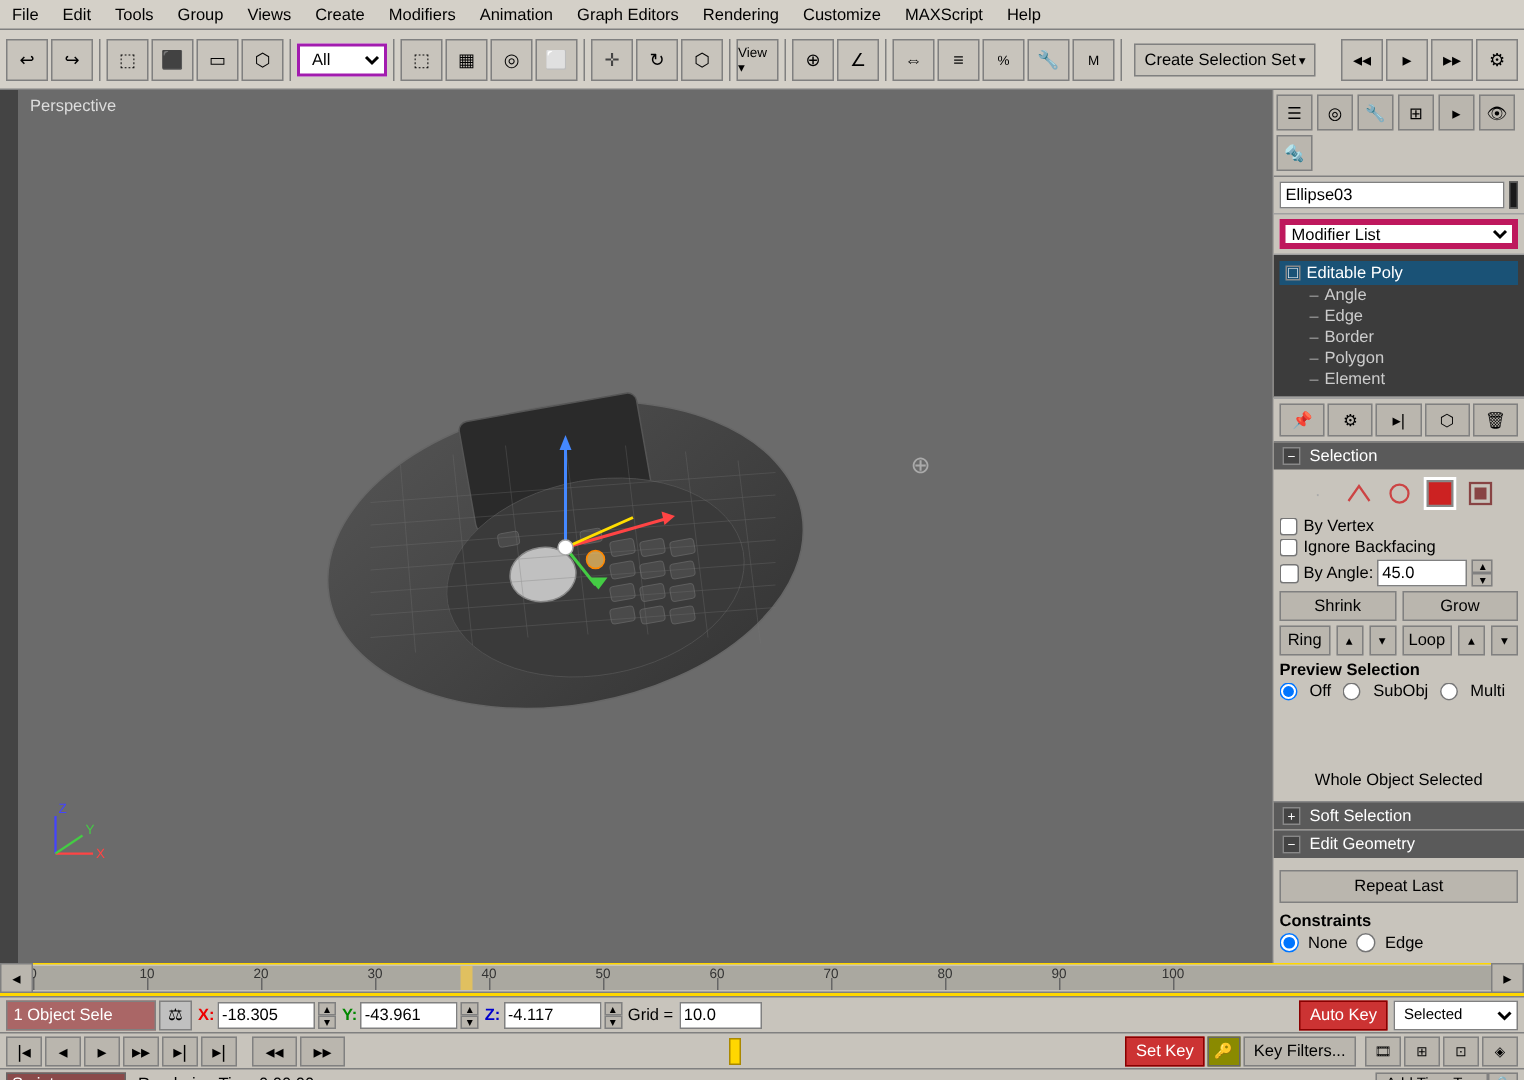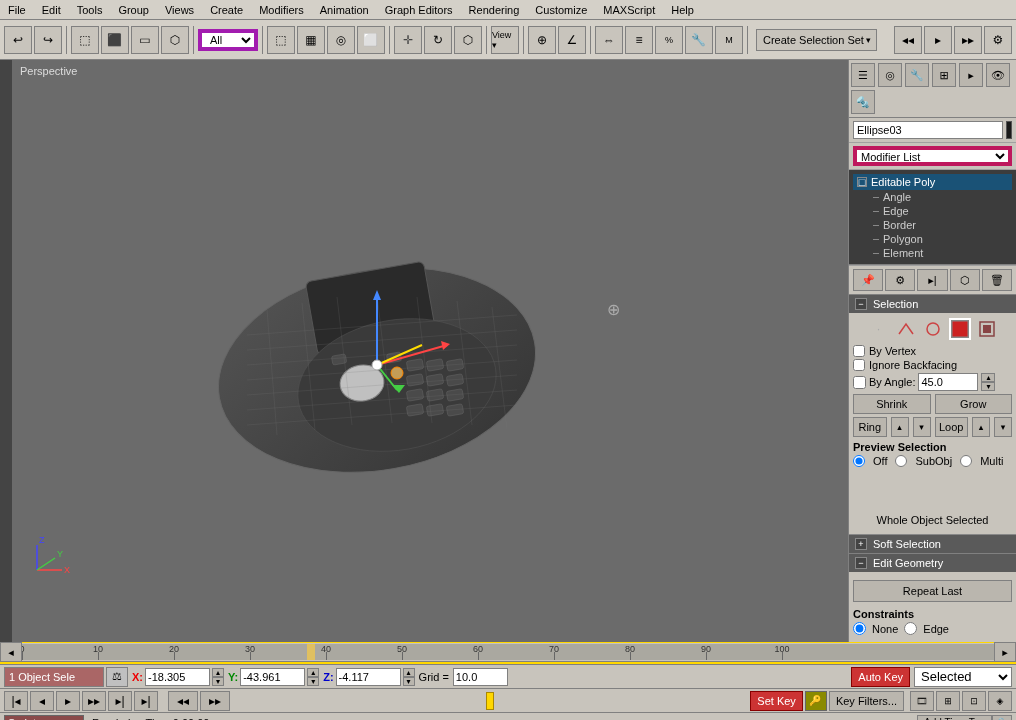--- a/index.html
+++ b/index.html
@@ -37,21 +37,21 @@
       border: 1px solid #808080;
       cursor: pointer;
       display: flex;
       align-items: center;
       justify-content: center;
       font-size: 12px;
     }
     .toolbar-separator { width: 1px; height: 28px; background: #808080; margin: 0 2px; }
     .toolbar-dropdown {
       background: #fff;
-      border: 4px solid #a21caf;
+      border: 2px solid #a21caf;
       height: 22px;
       font-size: 11px;
       padding: 0 4px;
       cursor: pointer;
       width: 60px;
     }
 
     
     #main-area {
       display: flex;
@@ -556,25 +556,25 @@
       background: #cc3333;
       color: #fff;
       border: 1px solid #880000;
       height: 20px;
       padding: 0 6px;
       font-size: 11px;
       cursor: pointer;
     }
     #selected-dropdown {
       height: 20px;
-      font-size: 13px;
+      font-size: 10px;
       background: #fff;
       border: 1px solid #808080;
       padding: 0 2px;
-      width: 98px;
+      width: 83px;
     }
     #set-key-btn {
       background: #cc3333;
       color: #fff;
       border: 1px solid #880000;
       height: 20px;
       padding: 0 6px;
       font-size: 11px;
       cursor: pointer;
     }

